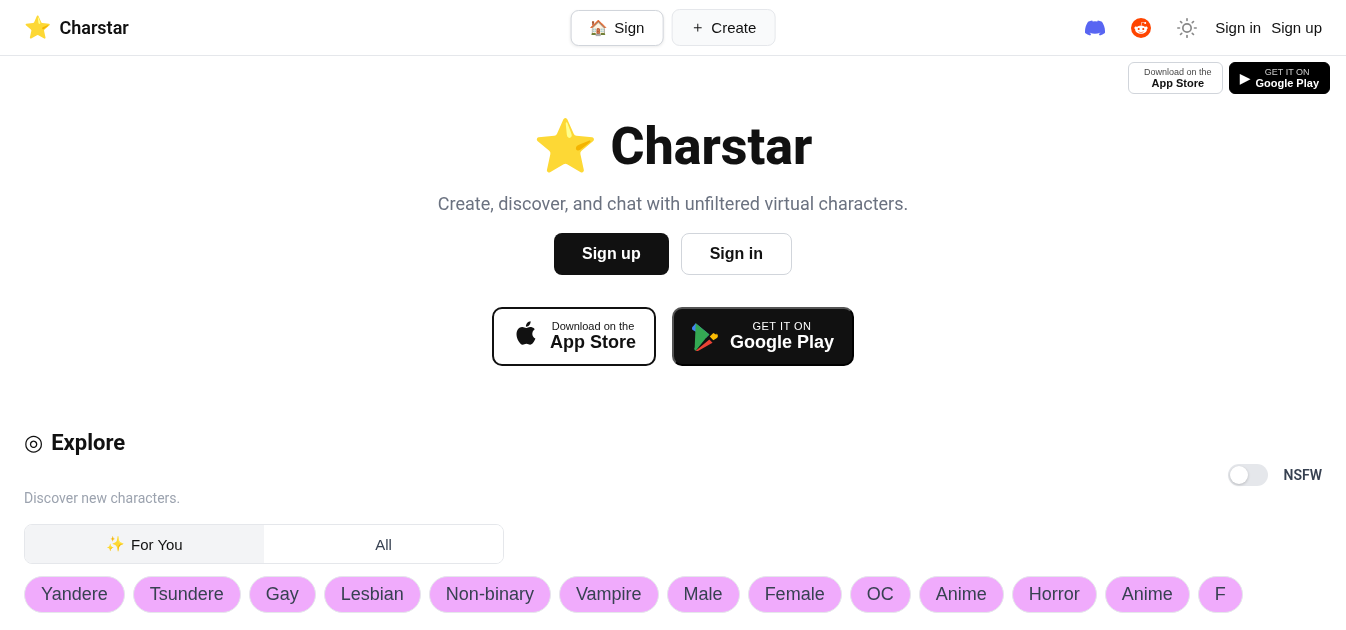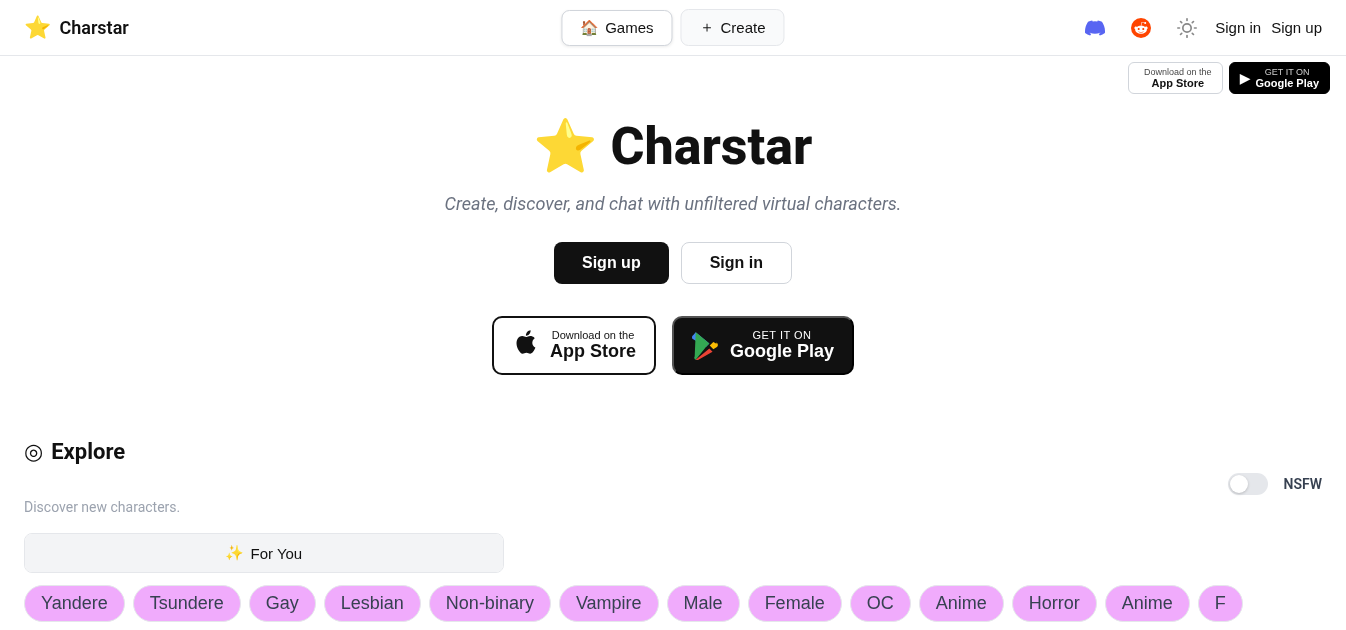--- a/index.html
+++ b/index.html
@@ -110,21 +110,21 @@
       background: #fff;
     }
     .hero-title-row {
       display: flex;
       align-items: center;
       gap: 12px;
       margin-bottom: 16px;
     }
     .hero-star { font-size: 52px; }
     .hero-title { font-size: 52px; font-weight: 800; color: #111; }
-    .hero-subtitle { font-size: 18px; color: #6b7280; margin-bottom: 28px; text-align: center; font-style: italic; }
+    .hero-subtitle { font-size: 18px; color: #6b7280; margin-bottom: 19px; text-align: center; }
     .hero-buttons { display: flex; gap: 12px; margin-bottom: 32px; }
     .btn-signup {
       padding: 11px 28px;
       background: #111;
       color: #fff;
       border: none;
       border-radius: 8px;
       font-size: 16px;
       font-weight: 600;
       cursor: pointer;
@@ -243,21 +243,21 @@
 
 <header class="header">
   <a class="logo-area" href="#">
     <span class="logo-star">⭐</span>
     <span class="logo-name">Charstar</span>
   </a>
 
   <nav class="nav-center">
     <button class="nav-btn active">
       <span>🏠</span>
-      <span>Games</span>
+      <span>Sign</span>
     </button>
     <button class="nav-btn">
       <span>＋</span>
       <span>Create</span>
     </button>
   </nav>
 
   <div class="header-right">
     <button class="icon-btn discord-icon">
       <svg width="20" height="20" viewBox="0 0 24 24" fill="#5865F2" xmlns="http://www.w3.org/2000/svg">
@@ -357,20 +357,23 @@
         <span class="toggle-thumb"></span>
       </button>
       <span class="nsfw-label">NSFW</span>
     </div>
   </div>
 
   <div class="tabs-row">
     <button class="tab-btn active">
       <span>✨</span>
       <span>For You</span>
+    </button>
+    <button class="tab-btn inactive">
+      <span>All</span>
     </button>
   </div>
 
   <div class="chips-row" id="chips-row">
   <button class="chip">Yandere</button>
       <button class="chip">Tsundere</button>
       <button class="chip">Gay</button>
       <button class="chip">Lesbian</button>
       <button class="chip">Non-binary</button>
       <button class="chip">Vampire</button>

